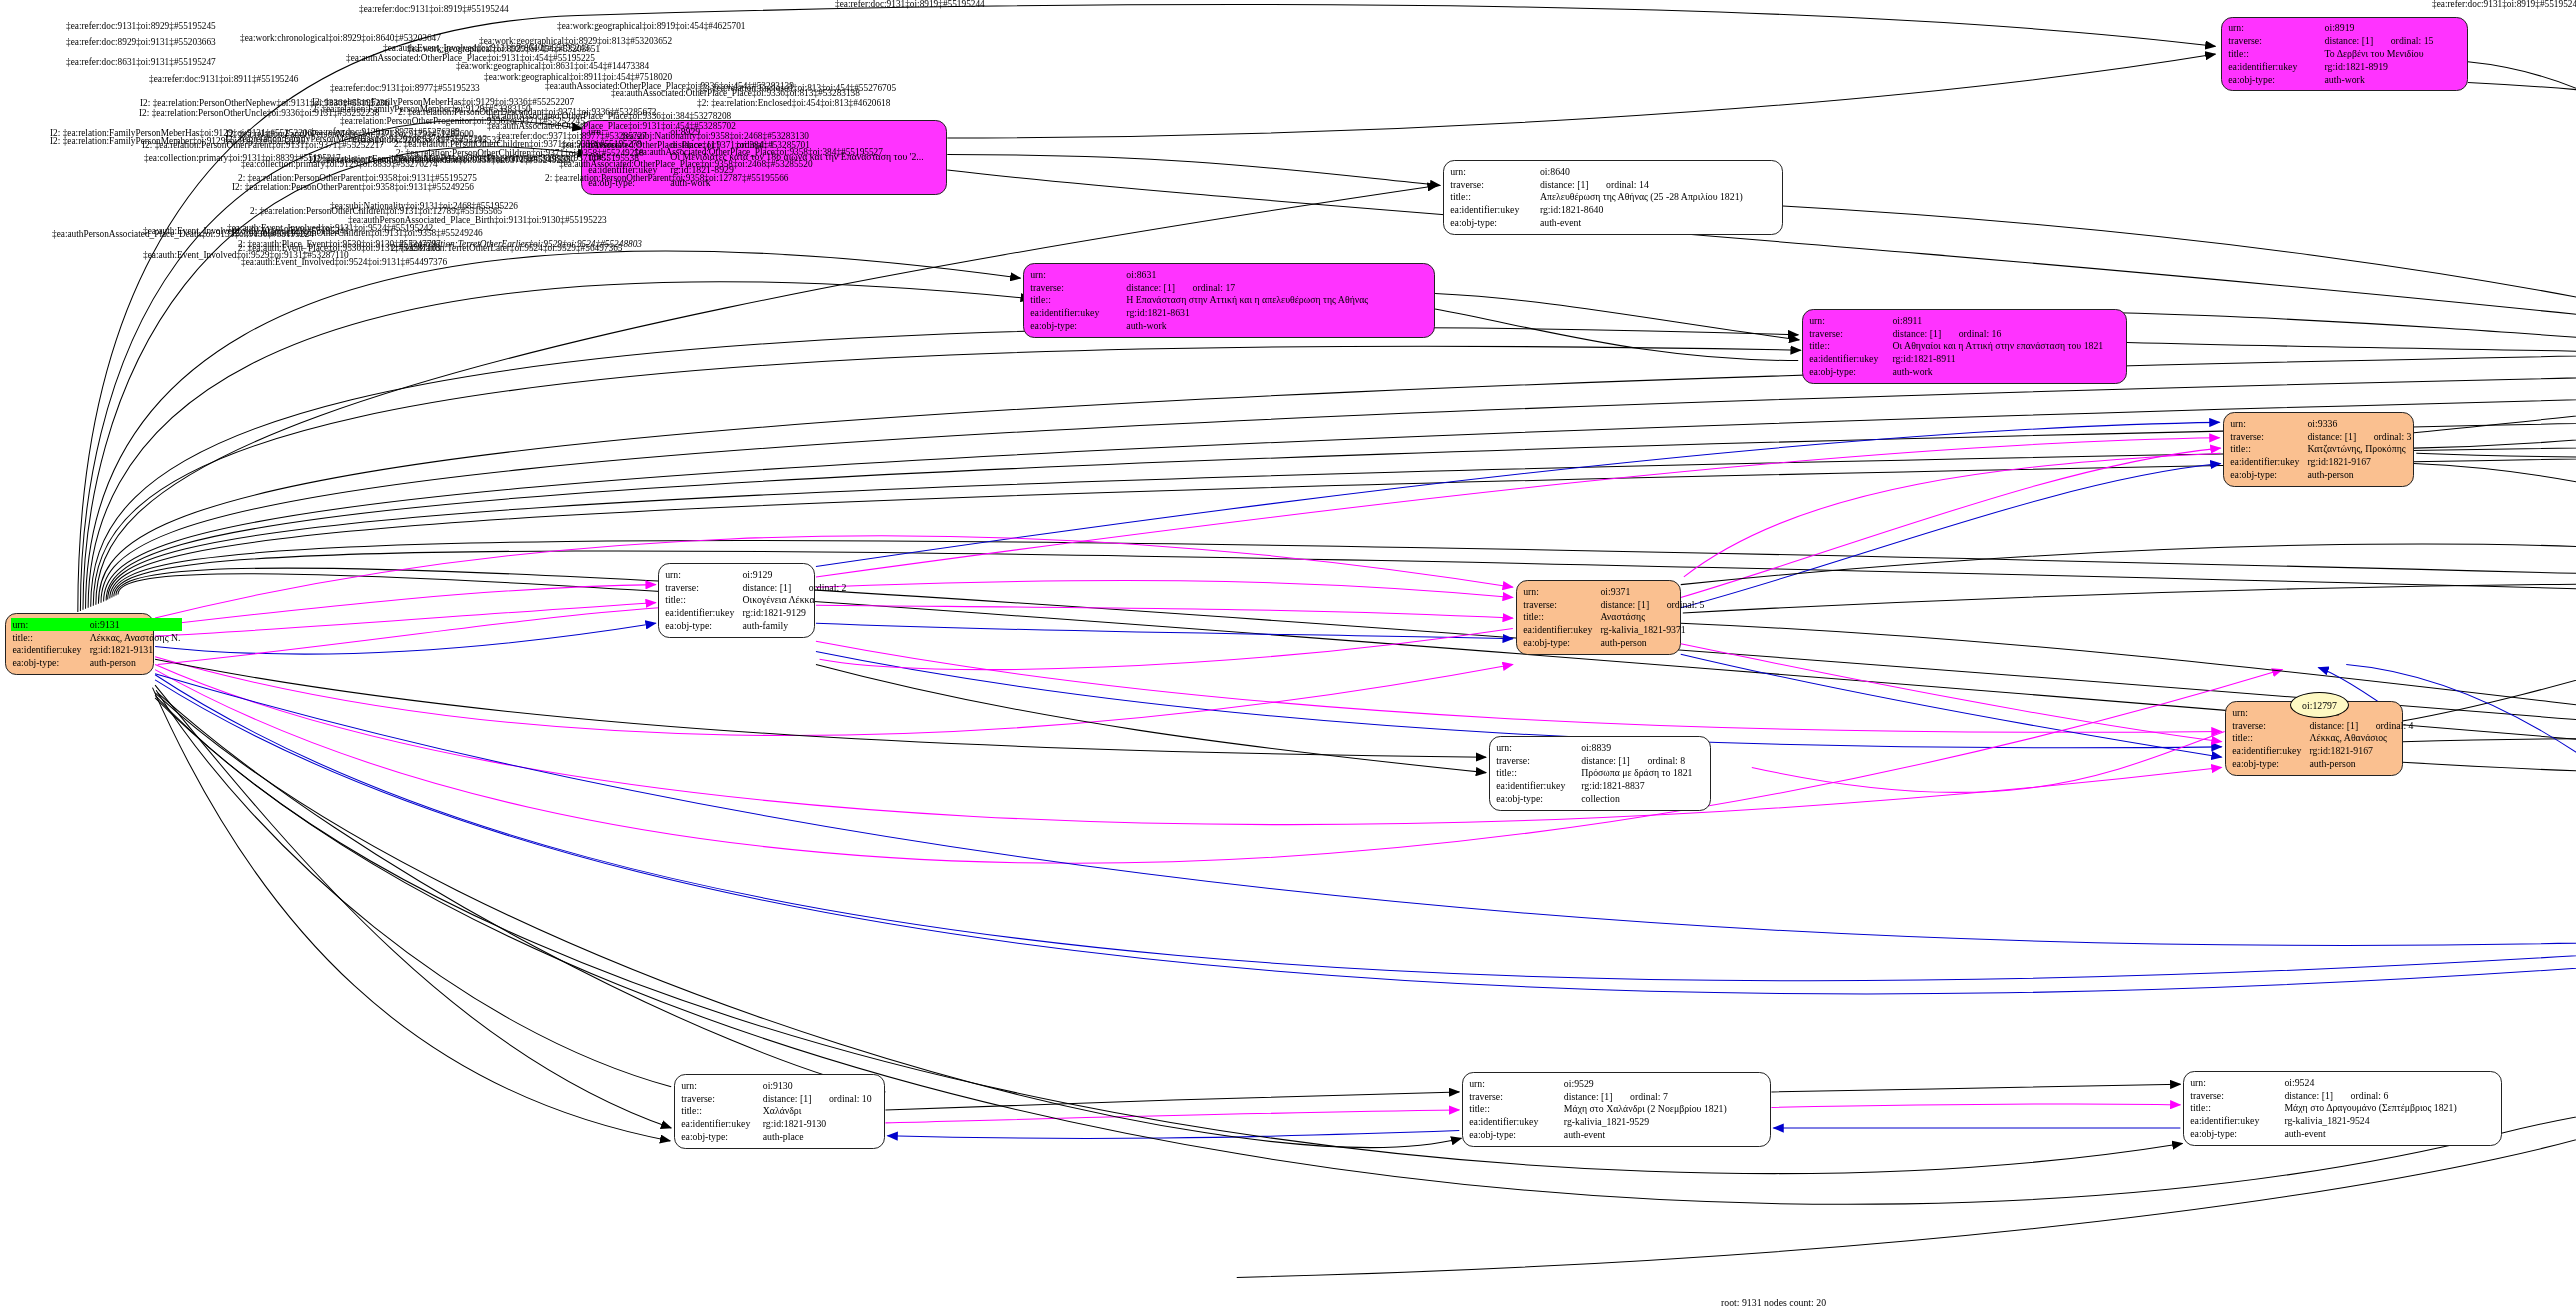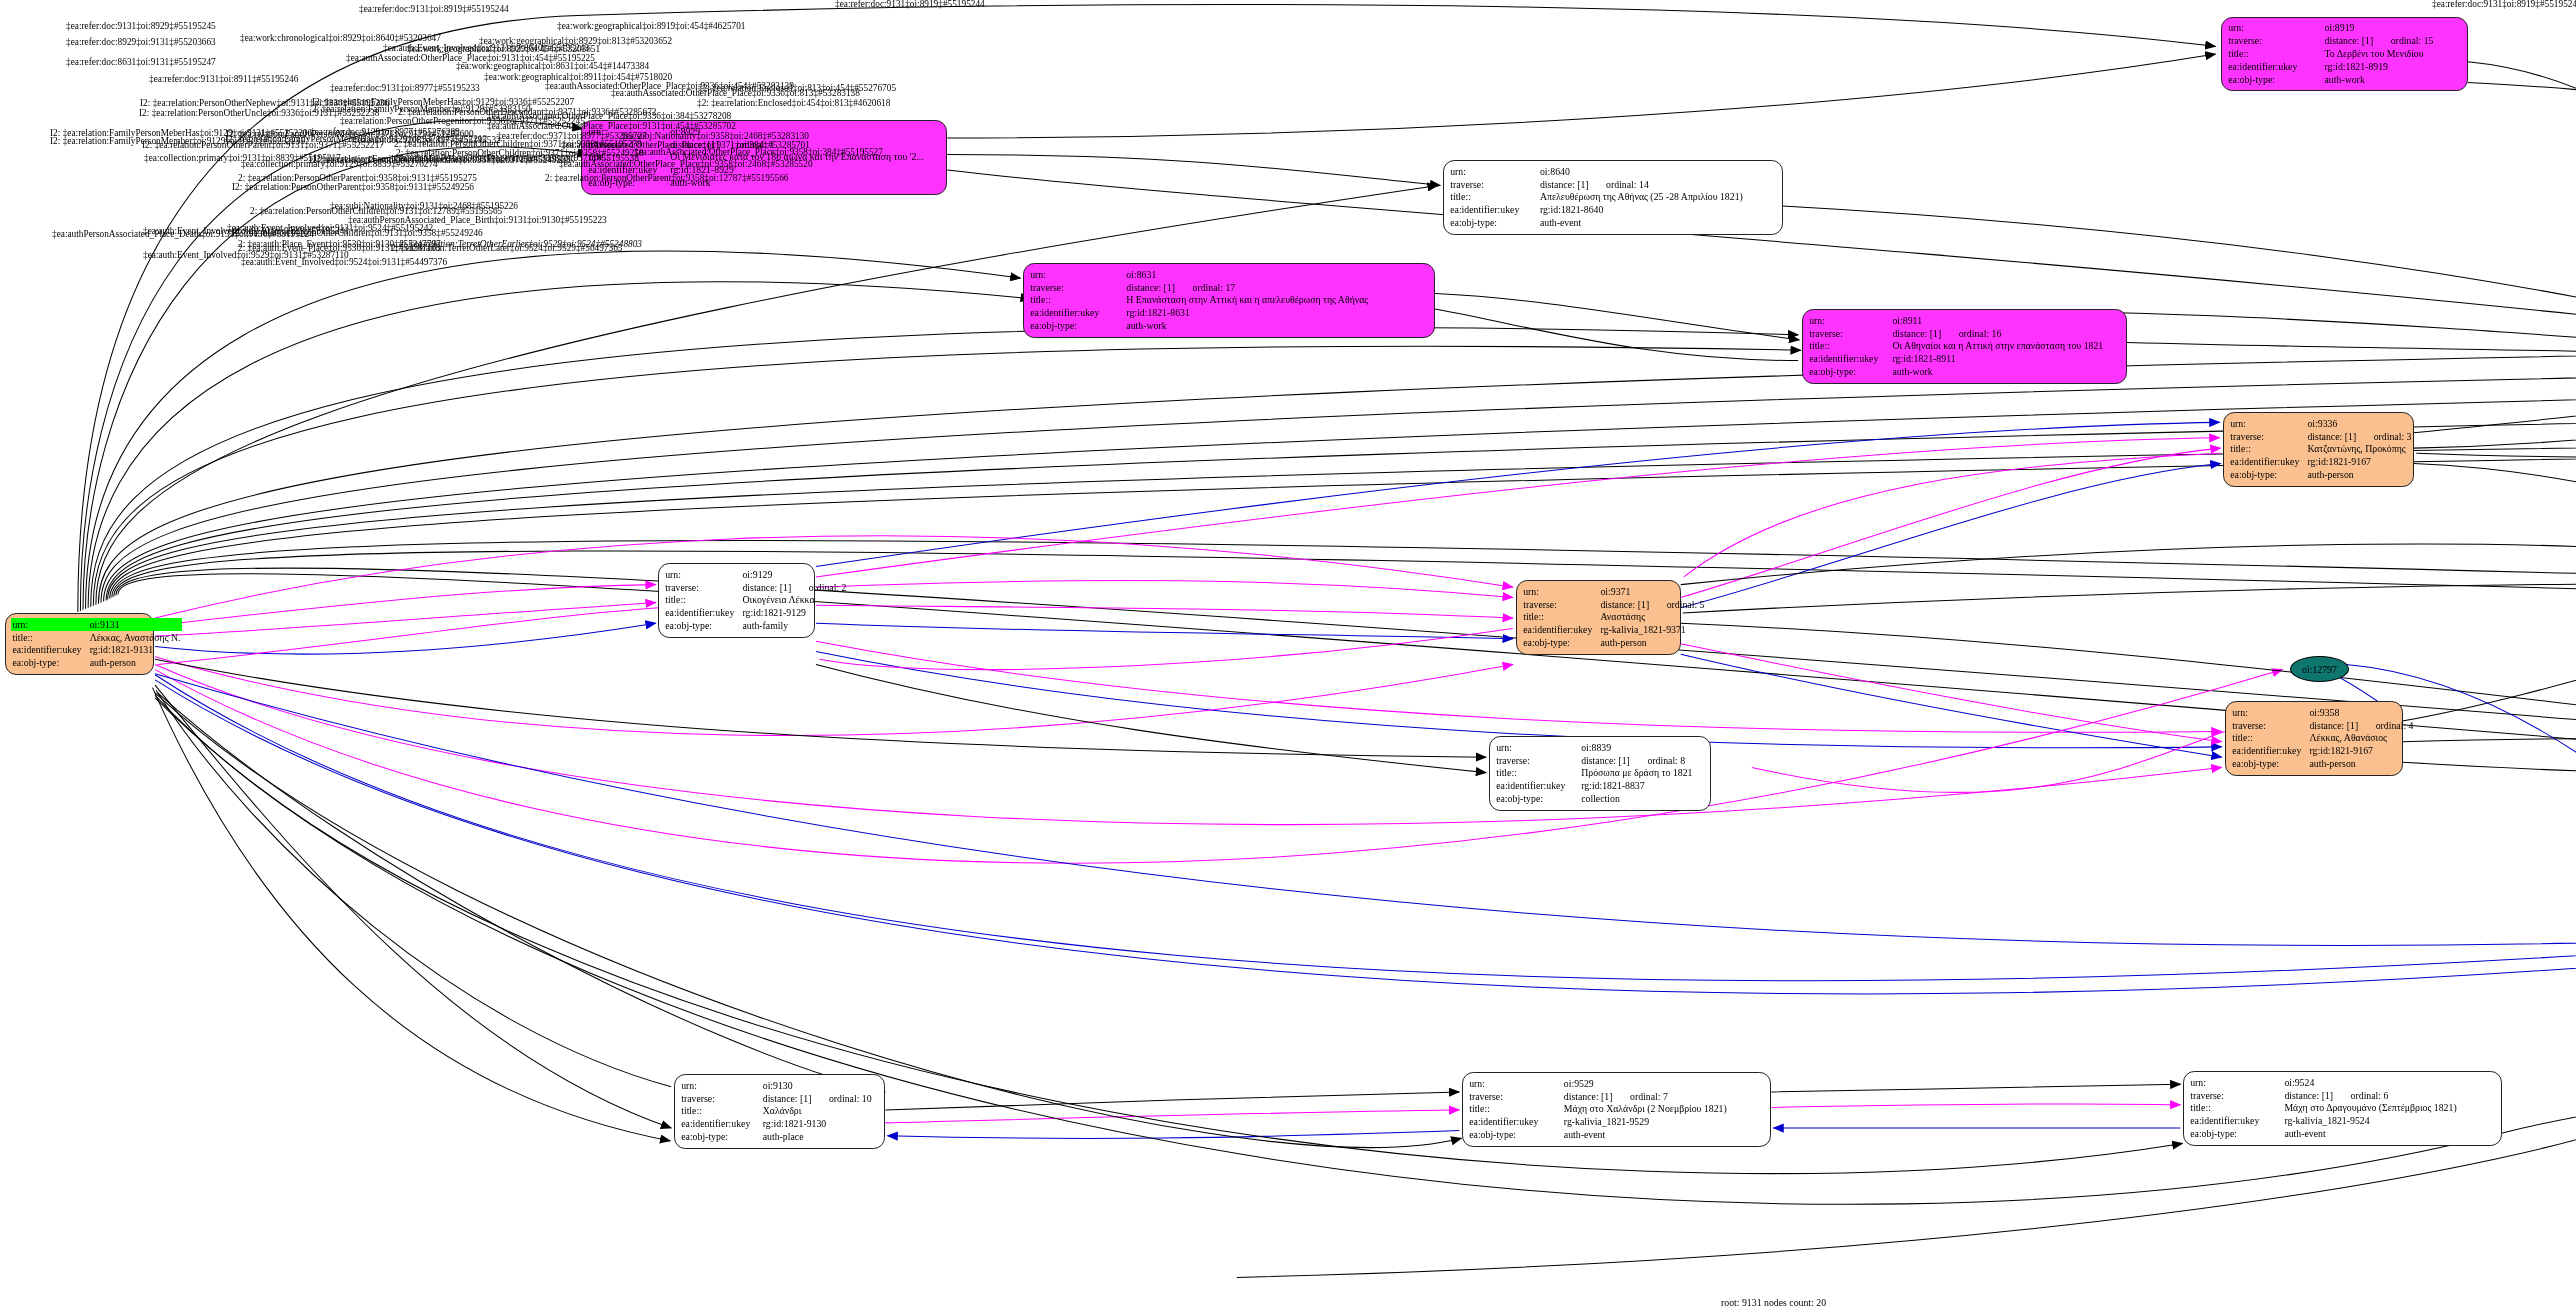--- a/index.html
+++ b/index.html
@@ -14,22 +14,22 @@
   .node.orange{background:#fac090;}
   .node.white{background:#ffffff;}
   .node table{border-collapse:collapse;width:100%;}
   .node td{font-size:9.8px;line-height:1.22;white-space:nowrap;padding:0.5px 1px;color:#000;}
   .node td.k{padding-right:7.2px;}
   .node td.v{}
   .hl{background:#00ff00;}
   .ord{padding-left:17.5px;}
 
   
-  .ell{position:absolute;background:#0f766e;border:1px solid #000;border-radius:50%;
-       display:flex;align-items:center;justify-content:center;font-size:9.8px;color:#000;}
+  .ell{position:absolute;background:#fef9c3;border:1px solid #000;border-radius:50%;
+       display:flex;align-items:center;justify-content:center;font-size:9.8px;color:#000;margin-top:36px;}
 
   
   .elabel{position:absolute;font-size:9.3px;color:#000;white-space:nowrap;
           background:transparent;line-height:1;}
   .caption{position:absolute;font-size:9.8px;color:#000;white-space:nowrap;}
 </style>
 </head>
 <body>
 
 <div id="canvas">

